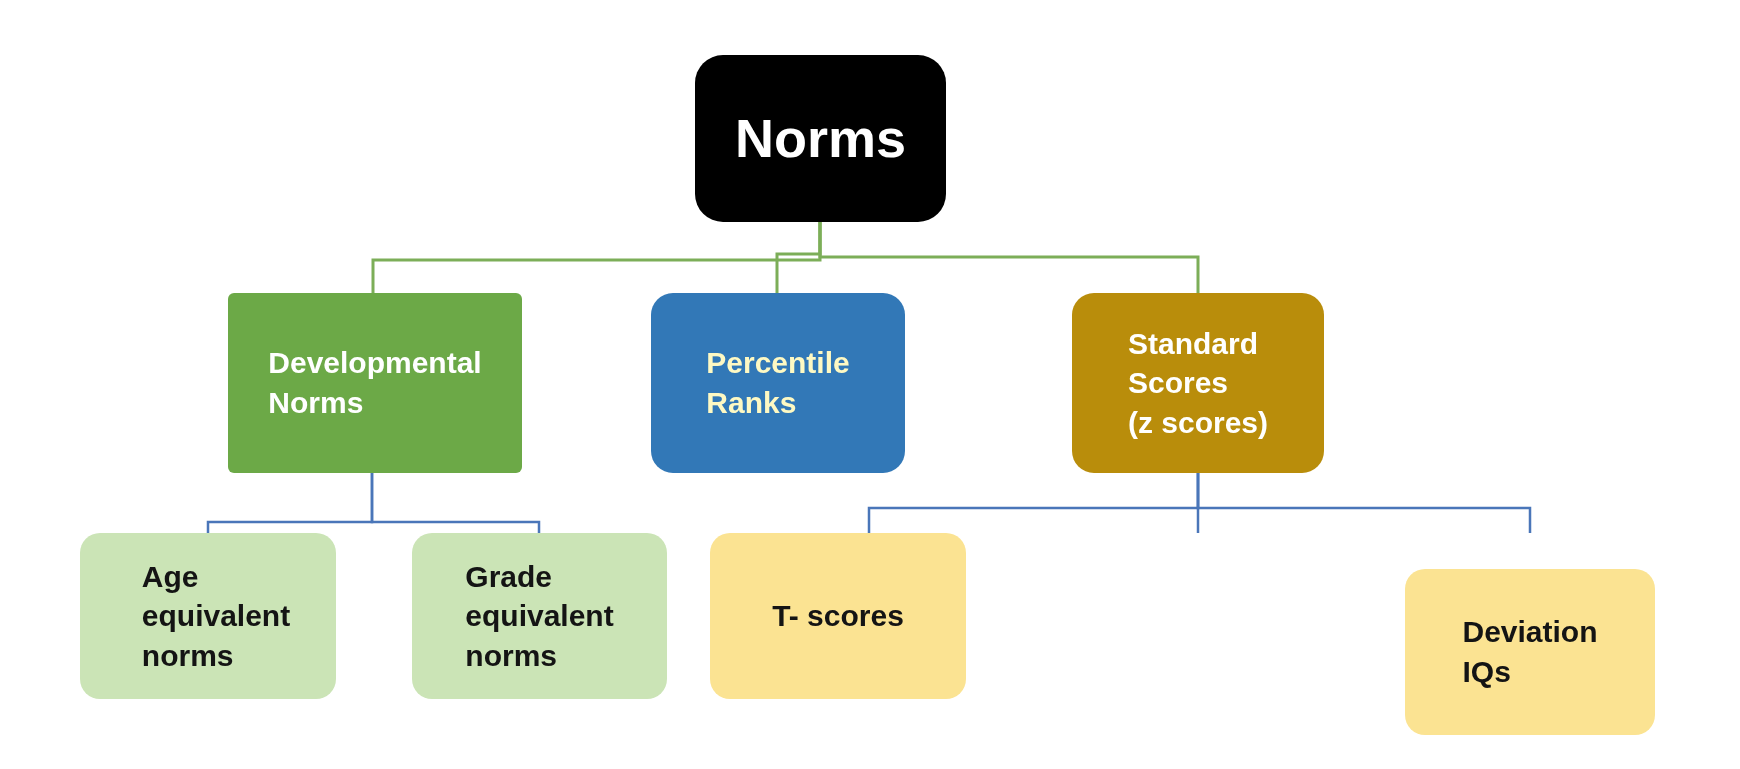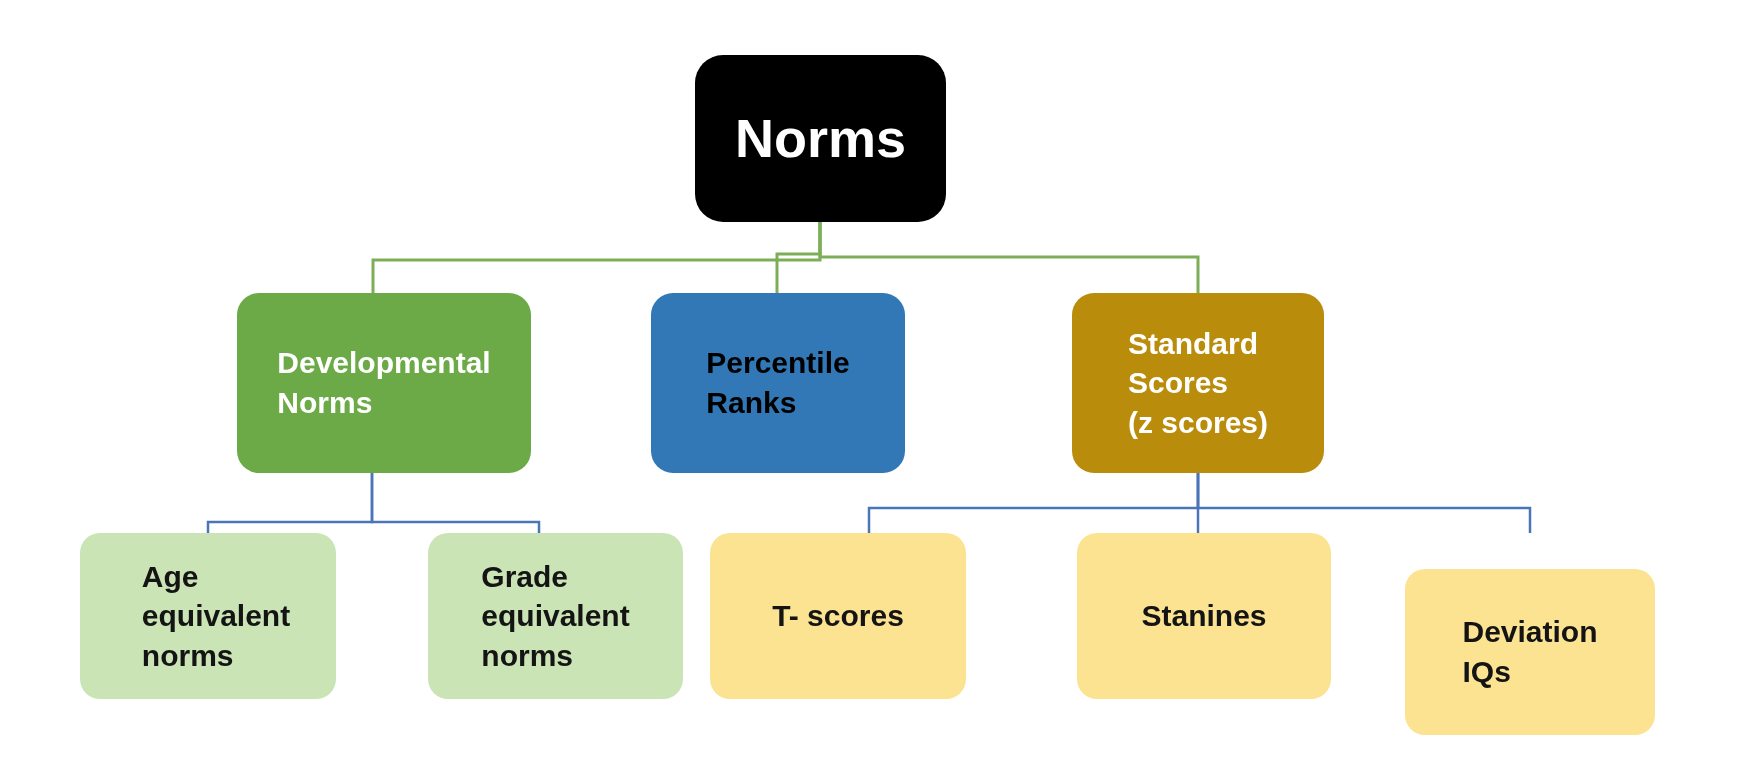--- a/index.html
+++ b/index.html
@@ -39,30 +39,30 @@
     left: 695px; top: 55px; width: 251px; height: 167px;
     border-radius: 28px;
     font-size: 54px;
     line-height: 1.1;
   }
   .node-branch {
     top: 293px; height: 180px;
     border-radius: 22px;
     font-size: 30px;
   }
-  .node-dev  { left: 237px;  width: 294px; }
+  .node-dev  { left: 228px;  width: 294px; border-radius: 6px; }
   .node-perc { left: 651px;  width: 254px; }
   .node-std  { left: 1072px; width: 252px; }
   .node-leaf {
     top: 533px; height: 166px;
     border-radius: 20px;
     font-size: 30px;
   }
   .node-age   { left: 80px;   width: 256px; padding-left: 16px; }
-  .node-grade { left: 412px;  width: 255px; margin-left: 16px; }
+  .node-grade { left: 412px;  width: 255px; }
   .node-t     { left: 710px;  width: 256px; }
   .node-stan  { left: 1077px; width: 254px; }
   .node-devq  { left: 1405px; width: 250px; }
 </style>
 </head>
 <body>
 
 <div class="canvas">
 
   <svg class="connectors" viewBox="0 0 1740 769" xmlns="http://www.w3.org/2000/svg">
@@ -74,35 +74,34 @@
     <polyline stroke-width="2.5" points="1198,473 1198,508 869,508 869,533" style="stroke: rgb(74, 118, 185);"></polyline>
     <polyline stroke-width="2.5" points="1198,473 1198,533" style="stroke: rgb(74, 118, 185);"></polyline>
     <polyline stroke-width="2.5" points="1198,473 1198,508 1530,508 1530,533" style="stroke: rgb(74, 118, 185);"></polyline>
   </svg>
 
   <div class="node node-root" style="background-color: rgb(0, 0, 0); color: rgb(255, 255, 255);">Norms</div>
 
   <div class="node node-branch node-dev" style="background-color: rgb(108, 169, 71); color: rgb(255, 255, 255);">Developmental
 Norms</div>
 
-  <div class="node node-branch node-perc" style="background-color: rgb(50, 120, 183); color: #000000;">Percentile
+  <div class="node node-branch node-perc" style="background-color: rgb(50, 120, 183); color: #fef9c3;">Percentile
 Ranks</div>
 
   <div class="node node-branch node-std" style="background-color: rgb(185, 141, 11); color: rgb(255, 255, 255);">Standard
 Scores
 (z scores)</div>
 
   <div class="node node-leaf node-age" style="background-color: rgb(203, 228, 182); color: rgb(20, 20, 20);">Age
 equivalent
 norms</div>
 
   <div class="node node-leaf node-grade" style="background-color: rgb(203, 228, 182); color: rgb(20, 20, 20);">Grade
 equivalent
 norms</div>
 
   <div class="node node-leaf node-t" style="background-color: rgb(251, 227, 146); color: rgb(20, 20, 20);">T- scores</div>
 
-  <div class="node node-leaf node-stan" style="background-color: rgb(251, 227, 146); color: rgb(20, 20, 20);">Stanines</div>
 
   <div class="node node-leaf node-devq" style="background-color: rgb(251, 227, 146); color: rgb(20, 20, 20); margin-top: 36px;">Deviation
 IQs</div>
 
 </div>
 
 </body></html>

